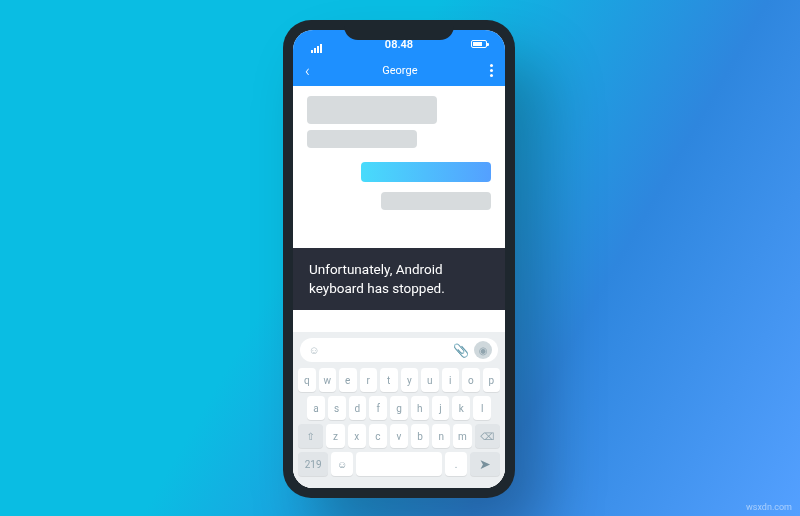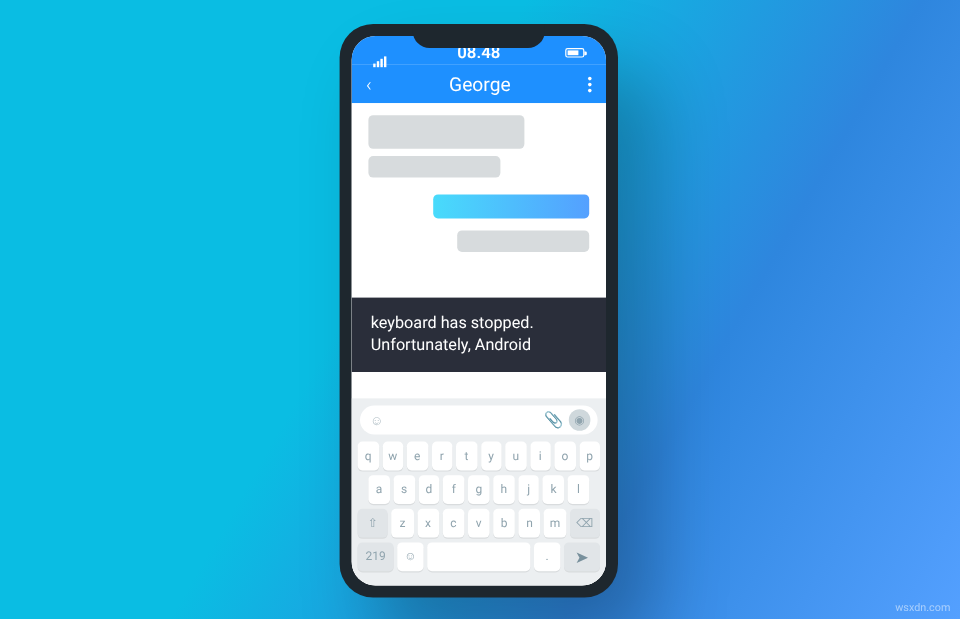--- a/index.html
+++ b/index.html
@@ -54,21 +54,21 @@
   }
   .statusbar {
     height: 24px;
     background: #1e90ff;
     display: flex;
     align-items: center;
     justify-content: space-between;
     padding: 0 18px;
     padding-top: 4px;
     color: #fff;
-    font-size: 14px;
+    font-size: 11px;
     position: relative;
   }
   .statusbar .time {
     position: absolute;
     left: 50%;
     transform: translateX(-50%);
     font-weight: 600;
   }
   .signal-icon {
     width: 12px;
@@ -119,21 +119,21 @@
     align-items: center;
     justify-content: space-between;
     padding: 0 12px;
     color: #fff;
   }
   .navbar .back {
     font-size: 16px;
     font-weight: 300;
   }
   .navbar .title {
-    font-size: 16px;
+    font-size: 11px;
     font-weight: 400;
   }
   .navbar .menu {
     display: flex;
     flex-direction: column;
     gap: 2px;
   }
   .navbar .menu span {
     width: 3px;
     height: 3px;
@@ -262,22 +262,22 @@
     </div>
 
     <div class="chat">
       <div class="bubble b1"></div>
       <div class="bubble b2"></div>
       <div class="bubble b3"></div>
       <div class="bubble b4"></div>
     </div>
 
     <div class="toast">
+      <div>Unfortunately, Android</div>
       <div>keyboard has stopped.</div>
-      <div>Unfortunately, Android</div>
     </div>
 
     <div class="keyboard">
       <div class="input-row">
         <span class="icon">☺</span>
         <span class="field"></span>
         <span class="clip">📎</span>
         <span class="cam">◉</span>
       </div>
       <div class="krow">

